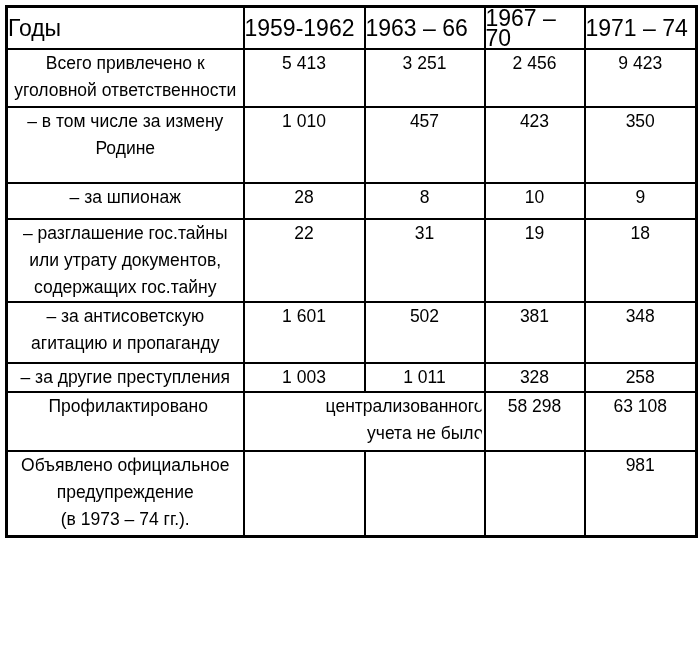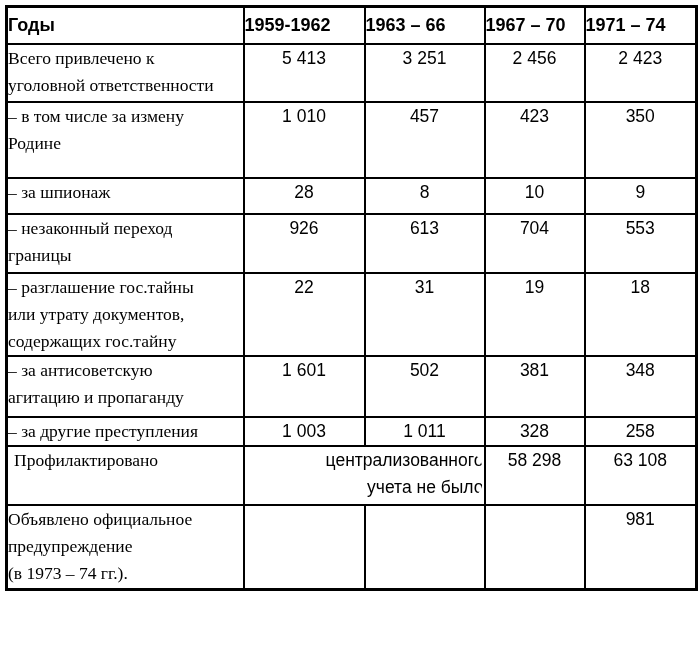--- a/index.html
+++ b/index.html
@@ -31,35 +31,34 @@
     vertical-align: top;
     overflow: hidden;
     font-size: 17.5px;
     line-height: 27px;
     padding: 0;
   }
   
   tr.head-row { height: 37px; }
   tr.head-row th {
     vertical-align: middle;
-    font-weight: bold;
-    font-size: 18px;
+    font-weight: normal;
+    font-size: 23px;
     line-height: 20px;
   }
   th.corner {
     text-align: left;
     padding-left: 9px;
   }
   th.year { text-align: left; }
   
   td.label {
-    text-align: left;
+    text-align: center;
     padding: 4px 6px 2px 9px;
     white-space: pre-line;
-    font-family: Liberation Serif, serif;
   }
   td.label.indent-sm { text-indent: 6px; }
   td.label.indent-md { text-indent: 13px; }
   
   td.num {
     text-align: center;
     padding-top: 6px;
   }
   
   td.note {
@@ -101,48 +100,40 @@
       <th class="year">1967 – 70</th>
       <th class="year">1971 – 74</th>
     </tr>
 
     <tr class="r0">
       <td class="label">Всего привлечено к
 уголовной ответственности</td>
       <td class="num">5 413</td>
       <td class="num">3 251</td>
       <td class="num">2 456</td>
-      <td class="num">2 423</td>
+      <td class="num">9 423</td>
     </tr>
 
     <tr class="r1">
       <td class="label">– в том числе за измену
 Родине</td>
       <td class="num">1 010</td>
       <td class="num">457</td>
       <td class="num">423</td>
       <td class="num">350</td>
     </tr>
 
     <tr class="r2">
       <td class="label">– за шпионаж</td>
       <td class="num">28</td>
       <td class="num">8</td>
       <td class="num">10</td>
       <td class="num">9</td>
     </tr>
 
-    <tr class="r3">
-      <td class="label">– незаконный переход
-границы</td>
-      <td class="num">926</td>
-      <td class="num">613</td>
-      <td class="num">704</td>
-      <td class="num">553</td>
-    </tr>
 
     <tr class="r4">
       <td class="label">– разглашение гос.тайны
 или утрату документов,
 содержащих гос.тайну</td>
       <td class="num">22</td>
       <td class="num">31</td>
       <td class="num">19</td>
       <td class="num">18</td>
     </tr>

